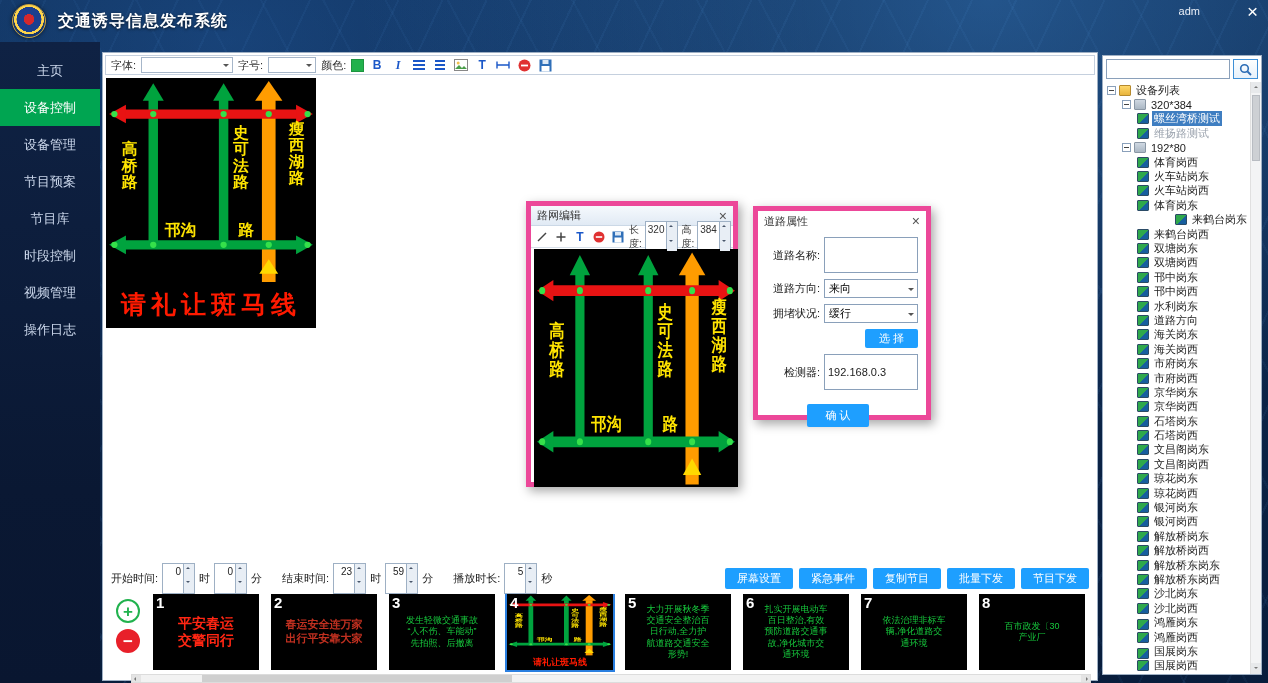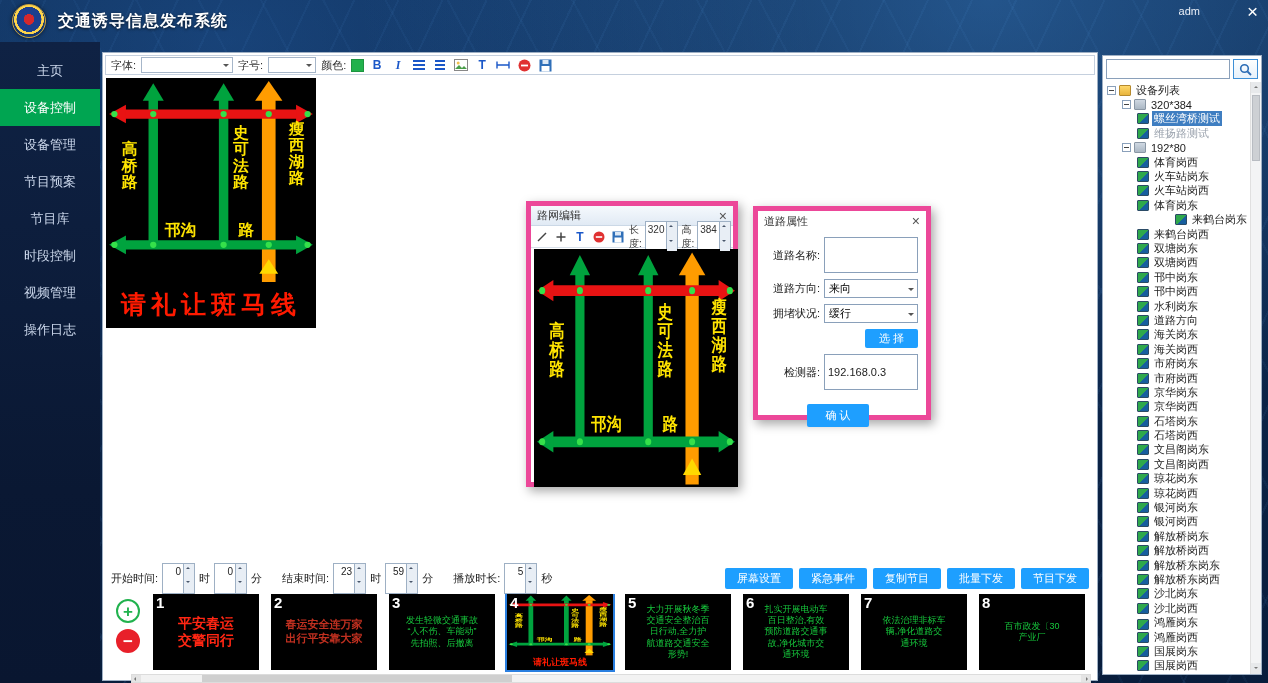--- a/index.html
+++ b/index.html
@@ -619,21 +619,21 @@
         <span class="node-label">沙北岗西</span>
       </div>
       <div class="tree-row" style="padding-left: 32px; align-items: flex-end;">
         <span class="node-icon device-screen"></span>
         <span class="node-label">鸿雁岗东</span>
       </div>
       <div class="tree-row" style="padding-left: 32px;">
         <span class="node-icon device-screen"></span>
         <span class="node-label">鸿雁岗西</span>
       </div>
-      <div class="tree-row" style="padding-left: 32px;">
+      <div class="tree-row" style="padding-left: 32px; align-items: flex-end;">
         <span class="node-icon device-screen"></span>
         <span class="node-label">国展岗东</span>
       </div>
       <div class="tree-row" style="padding-left: 32px; text-align: center;">
         <span class="node-icon device-screen"></span>
         <span class="node-label">国展岗西</span>
       </div>
     </div>
   <div class="v-scroll">
     <span class="vs-arrow up"></span>

